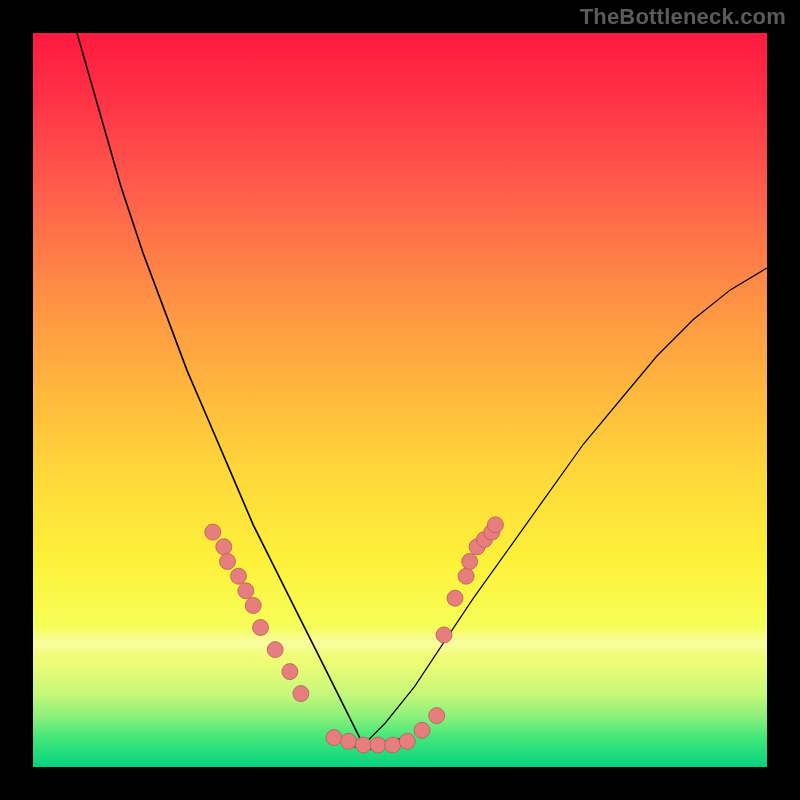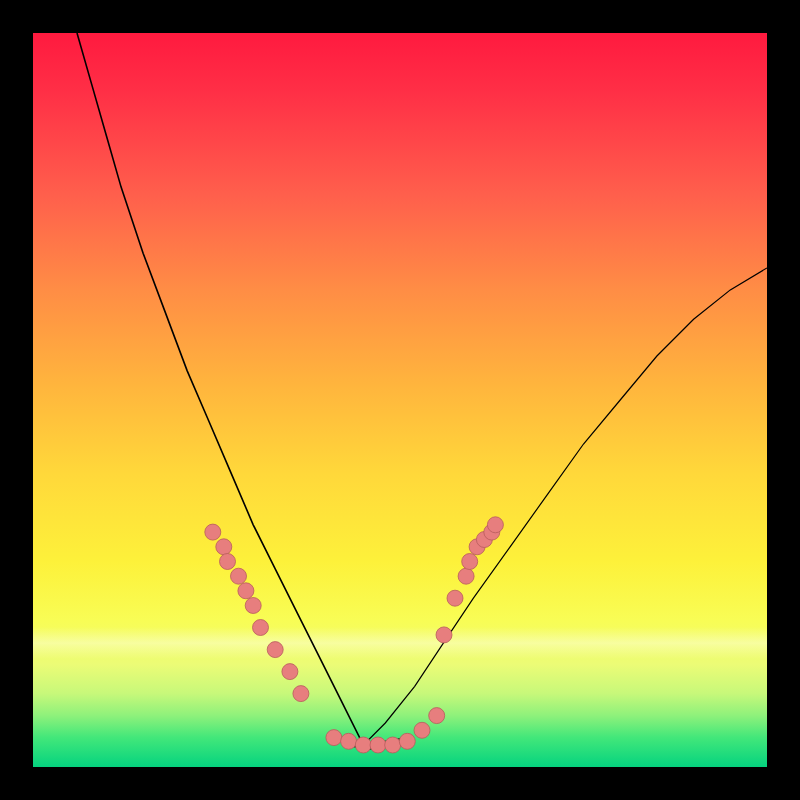--- a/index.html
+++ b/index.html
@@ -94,20 +94,21 @@
     fill: #e77e7e;
     stroke: #b85c5c;
     stroke-width: 0.8;
   }
 </style>
 </head>
 <body>
 
 <div class="frame">
 
+  <div class="watermark">TheBottleneck.com</div>
 
   <div class="plot">
     <div class="gradient"></div>
     <div class="fade-band"></div>
 
     <svg class="curves" viewBox="0 0 734 734">
       <path class="curve left" id="path-left" d="M44.0 0.0 L58.7 51.4 L73.4 102.8 L88.1 154.1 L110.1 220.2 L132.1 278.9 L154.1 337.6 L176.2 389.0 L198.2 440.4 L220.2 491.8 L242.2 535.8 L264.2 579.9 L286.3 623.9 L308.3 667.9 L330.3 712.0 L300.9 704.6 L315.6 712.0 L330.3 715.6 L345.0 715.6 L359.7 712.0 L374.3 704.6 "></path>
       <path class="curve right" id="path-right" d="M374.3 704.6 L330.3 712.0 L352.3 690.0 L381.7 653.3 L411.0 609.2 L440.4 565.2 L477.1 513.8 L513.8 462.4 L550.5 411.0 L587.2 367.0 L623.9 323.0 L660.6 286.3 L697.3 256.9 L734.0 234.9 "></path>
       <g id="dots">
           <circle class="dot" cx="179.8" cy="499.1" r="8"></circle>

